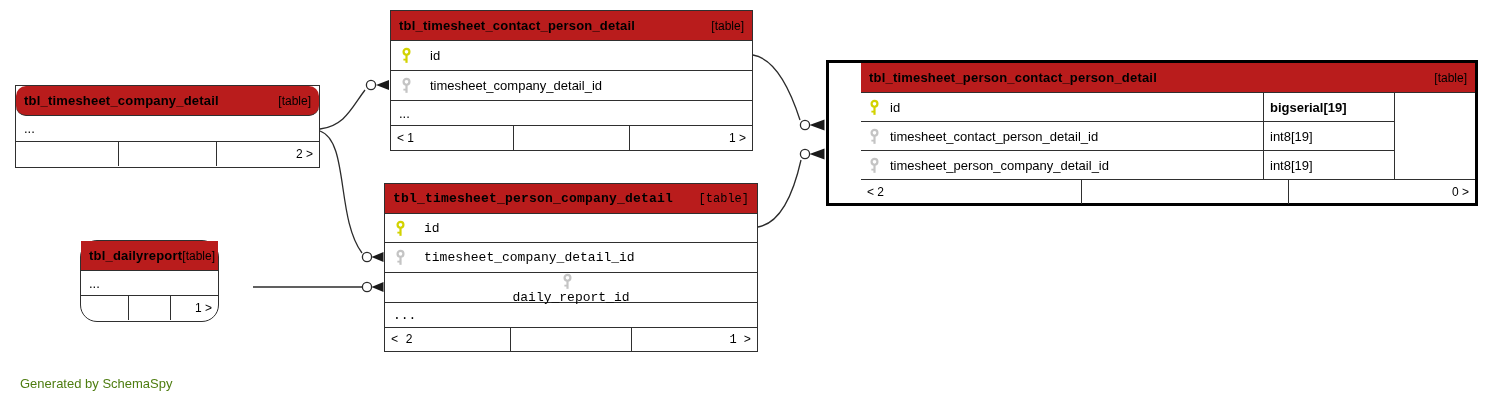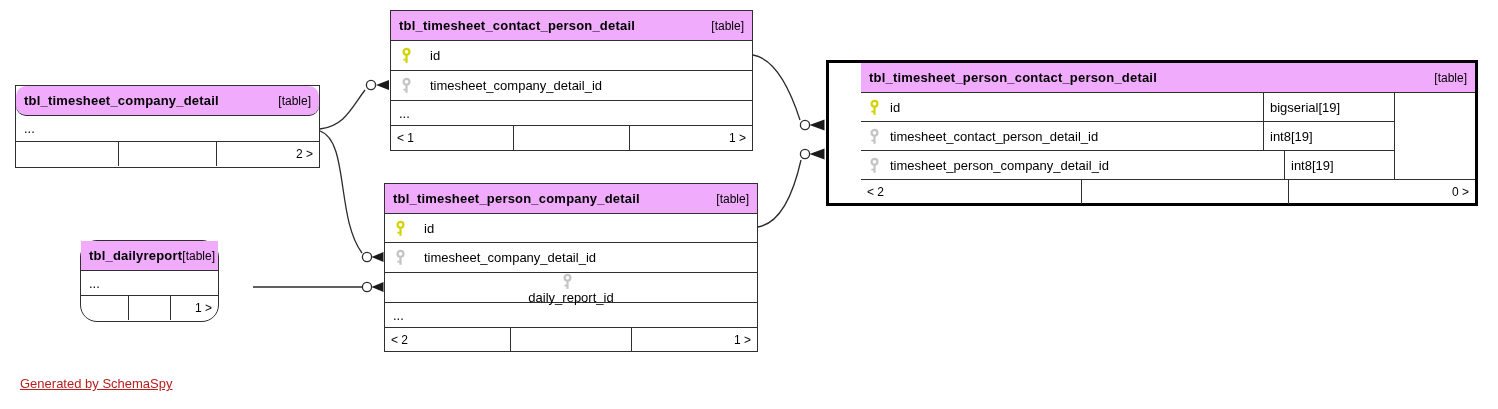--- a/index.html
+++ b/index.html
@@ -1,39 +1,39 @@
 <!DOCTYPE html>
 <html><head>
 <meta charset="utf-8">
 <style>
   html,body{margin:0;padding:0;background:#ffffff;}
   body{width:1498px;height:409px;position:relative;font-family:"Liberation Sans",sans-serif;color:#000;}
   .wires{position:absolute;left:0;top:0;z-index:1;}
   .tbl{position:absolute;background:#fff;border:1.4px solid #2f2f2f;box-sizing:border-box;z-index:2;}
   .tbl.thick{border:3px solid #000;}
-  .tbl-header{display:flex;justify-content:space-between;align-items:center;background:#f0abfc;
+  .tbl-header{display:flex;justify-content:space-between;align-items:center;background:#b91c1c;
     border-bottom:1.4px solid #2f2f2f;padding:0 8px;box-sizing:border-box;}
   .tbl-name{font-weight:bold;font-size:13px;letter-spacing:.2px;white-space:nowrap;}
   .badge{font-size:12px;font-weight:normal;white-space:nowrap;}
   .col-row{display:flex;align-items:center;border-bottom:1.4px solid #2f2f2f;box-sizing:border-box;
     font-size:13px;white-space:nowrap;position:relative;}
   .ellipsis-row{display:flex;align-items:center;border-bottom:1.4px solid #2f2f2f;box-sizing:border-box;
     font-size:13px;padding-left:8px;}
   .tfoot{display:flex;box-sizing:border-box;font-size:12px;}
   .fcell{flex:1;display:flex;align-items:center;box-sizing:border-box;border-left:1.4px solid #2f2f2f;}
   .fcell:first-child{border-left:none;padding-left:6px;}
   .fcell.r{justify-content:flex-end;padding-right:6px;}
   .keyicon{flex:0 0 auto;}
   .pk{color:#d2d200;}
   .fk{color:#c4c4c4;}
   .namecell{display:flex;align-items:center;box-sizing:border-box;height:100%;}
   .typecell{display:flex;align-items:center;box-sizing:border-box;height:100%;
     border-left:1.4px solid #2f2f2f;padding-left:6px;font-size:13px;}
   .merge-overlay{position:absolute;background:#fff;border-left:1.4px solid #2f2f2f;z-index:3;}
-  .caption{position:absolute;left:20px;top:376px;font-size:13px;color:#b91c1c;z-index:2;text-decoration:underline;}
+  .caption{position:absolute;left:20px;top:376px;font-size:13px;color:#4d7c0f;z-index:2;}
 </style>
 </head>
 <body>
 
 <svg class="wires" width="1498" height="409" viewBox="0 0 1498 409">
 
   <path d="M 320 129 C 345 126, 352 107, 365 90" fill="none" stroke="#2b2b2b" stroke-width="1.3"></path>
   <circle cx="371" cy="85" r="4.6" fill="#fff" stroke="#2b2b2b" stroke-width="1.3"></circle>
   <polygon points="376,85 389,80 389,90" fill="#1a1a1a"></polygon>
 
@@ -107,54 +107,54 @@
   </div>
   <div class="col-row" style="height:29px;">
     <div class="namecell" style="width:402px;">
       <svg class="keyicon pk" style="margin-left:8px;margin-right:10px;" width="11" height="17" viewBox="0 0 12 18">
         <circle cx="6" cy="5" r="3.2" fill="none" stroke="currentColor" stroke-width="2.4"></circle>
         <line x1="6" y1="8.2" x2="6" y2="17" stroke="currentColor" stroke-width="2.4"></line>
         <line x1="6" y1="13.5" x2="2.6" y2="13.5" stroke="currentColor" stroke-width="2"></line>
       </svg>
       <span>id</span>
     </div>
-    <div class="typecell" style="flex:1;">bigserial[19]</div>
+    <div class="typecell" style="flex:1;font-weight:bold;">bigserial[19]</div>
   </div>
   <div class="col-row" style="height:29px;align-items:flex-end;">
     <div class="namecell" style="width:402px;">
       <svg class="keyicon fk" style="margin-left:8px;margin-right:10px;" width="11" height="17" viewBox="0 0 12 18">
         <circle cx="6" cy="5" r="3.2" fill="none" stroke="currentColor" stroke-width="2.4"></circle>
         <line x1="6" y1="8.2" x2="6" y2="17" stroke="currentColor" stroke-width="2.4"></line>
         <line x1="6" y1="13.5" x2="2.6" y2="13.5" stroke="currentColor" stroke-width="2"></line>
       </svg>
       <span>timesheet_contact_person_detail_id</span>
     </div>
     <div class="typecell" style="flex:1;">int8[19]</div>
   </div>
-  <div class="col-row" style="height:29px;gap:21px;">
+  <div class="col-row" style="height:29px;">
     <div class="namecell" style="width:402px;">
       <svg class="keyicon fk" style="margin-left:8px;margin-right:10px;" width="11" height="17" viewBox="0 0 12 18">
         <circle cx="6" cy="5" r="3.2" fill="none" stroke="currentColor" stroke-width="2.4"></circle>
         <line x1="6" y1="8.2" x2="6" y2="17" stroke="currentColor" stroke-width="2.4"></line>
         <line x1="6" y1="13.5" x2="2.6" y2="13.5" stroke="currentColor" stroke-width="2"></line>
       </svg>
       <span>timesheet_person_company_detail_id</span>
     </div>
     <div class="typecell" style="flex:1;">int8[19]</div>
   </div>
 
   <div class="merge-overlay" style="left:565px;right:0;top:30px;height:85.6px;"></div>
   <div class="tfoot" style="height:24px;">
     <div class="fcell" style="flex:0 0 220px;">&lt; 2</div>
     <div class="fcell" style="flex:0 0 207px;"></div>
     <div class="fcell r">0 &gt;</div>
   </div>
 </div>
 
-<div class="tbl" style="left:384px;top:183px;width:374px;height:169px;">
+<div class="tbl" style="left:384px;top:183px;width:374px;height:169px;font-family:Liberation Mono, monospace;">
   <div class="tbl-header" style="height:30px;">
     <span class="tbl-name">tbl_timesheet_person_company_detail</span>
     <span class="badge">[table]</span>
   </div>
   <div class="col-row" style="height:29px;">
     <svg class="keyicon pk" style="margin-left:10px;margin-right:18px;" width="11" height="17" viewBox="0 0 12 18">
       <circle cx="6" cy="5" r="3.2" fill="none" stroke="currentColor" stroke-width="2.4"></circle>
       <line x1="6" y1="8.2" x2="6" y2="17" stroke="currentColor" stroke-width="2.4"></line>
       <line x1="6" y1="13.5" x2="2.6" y2="13.5" stroke="currentColor" stroke-width="2"></line>
     </svg>

